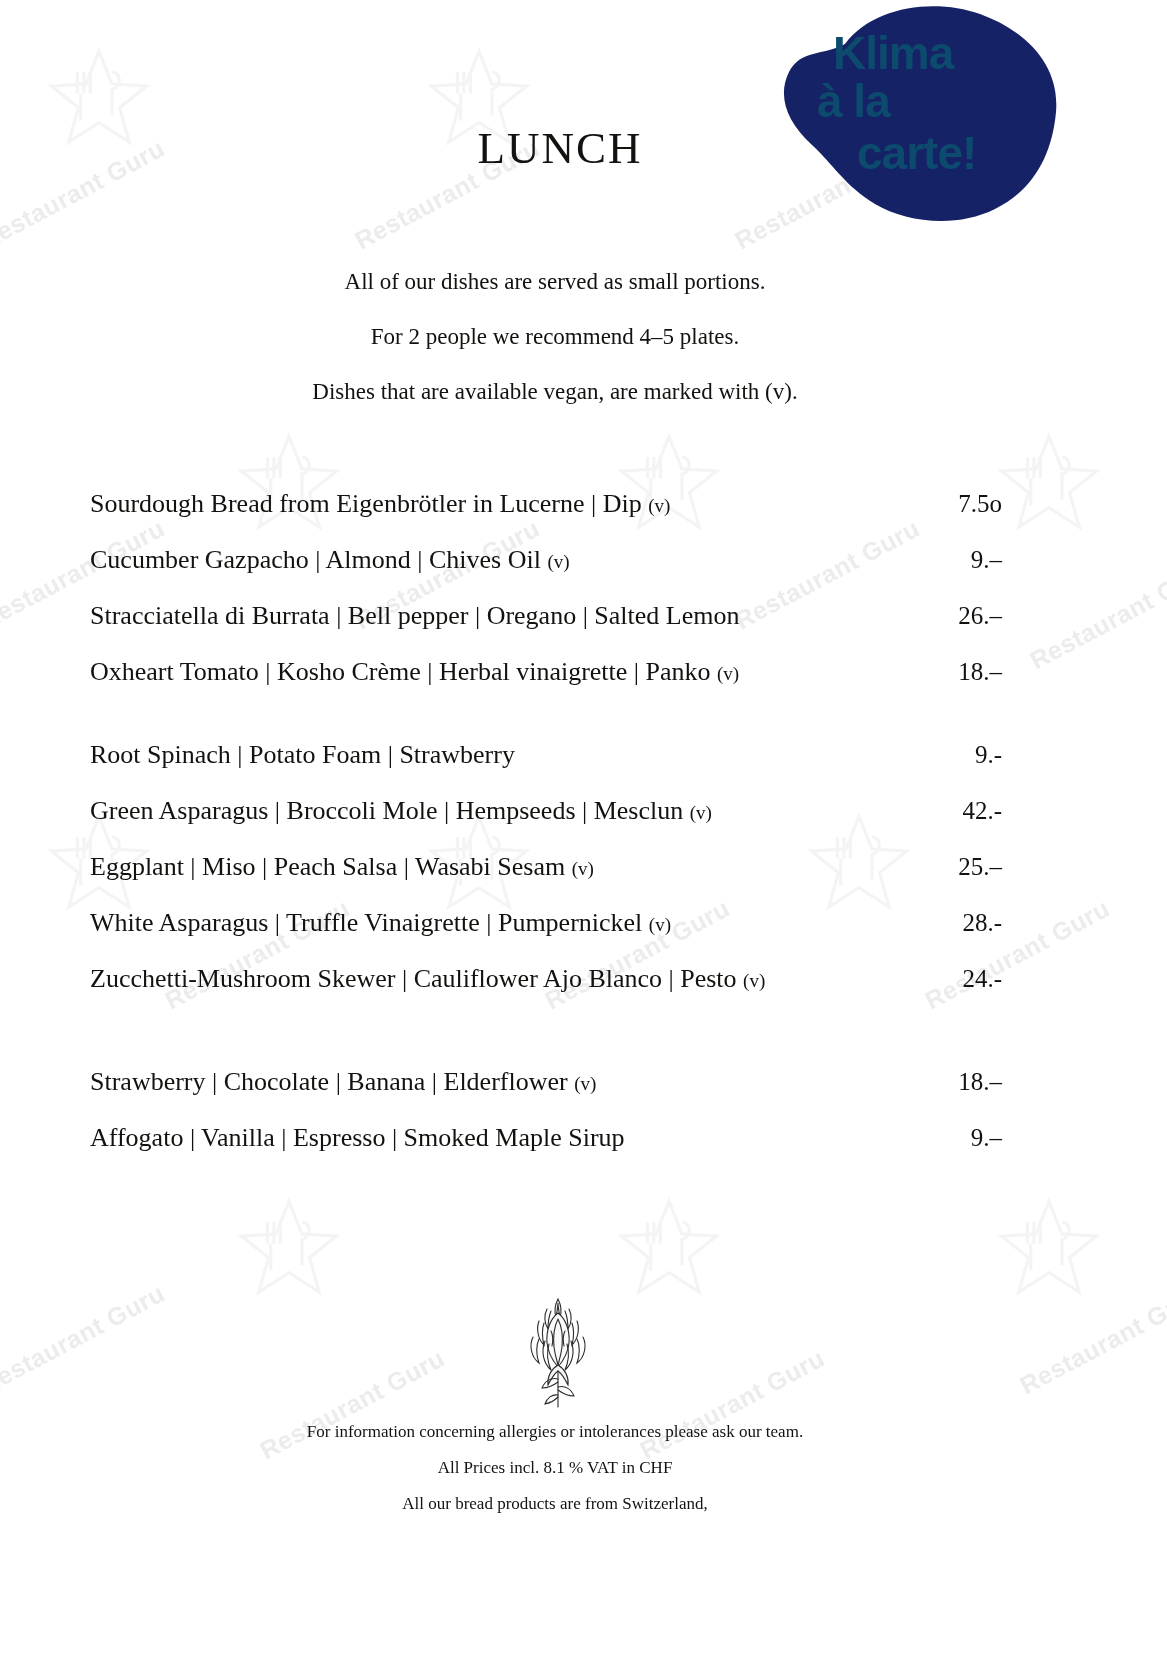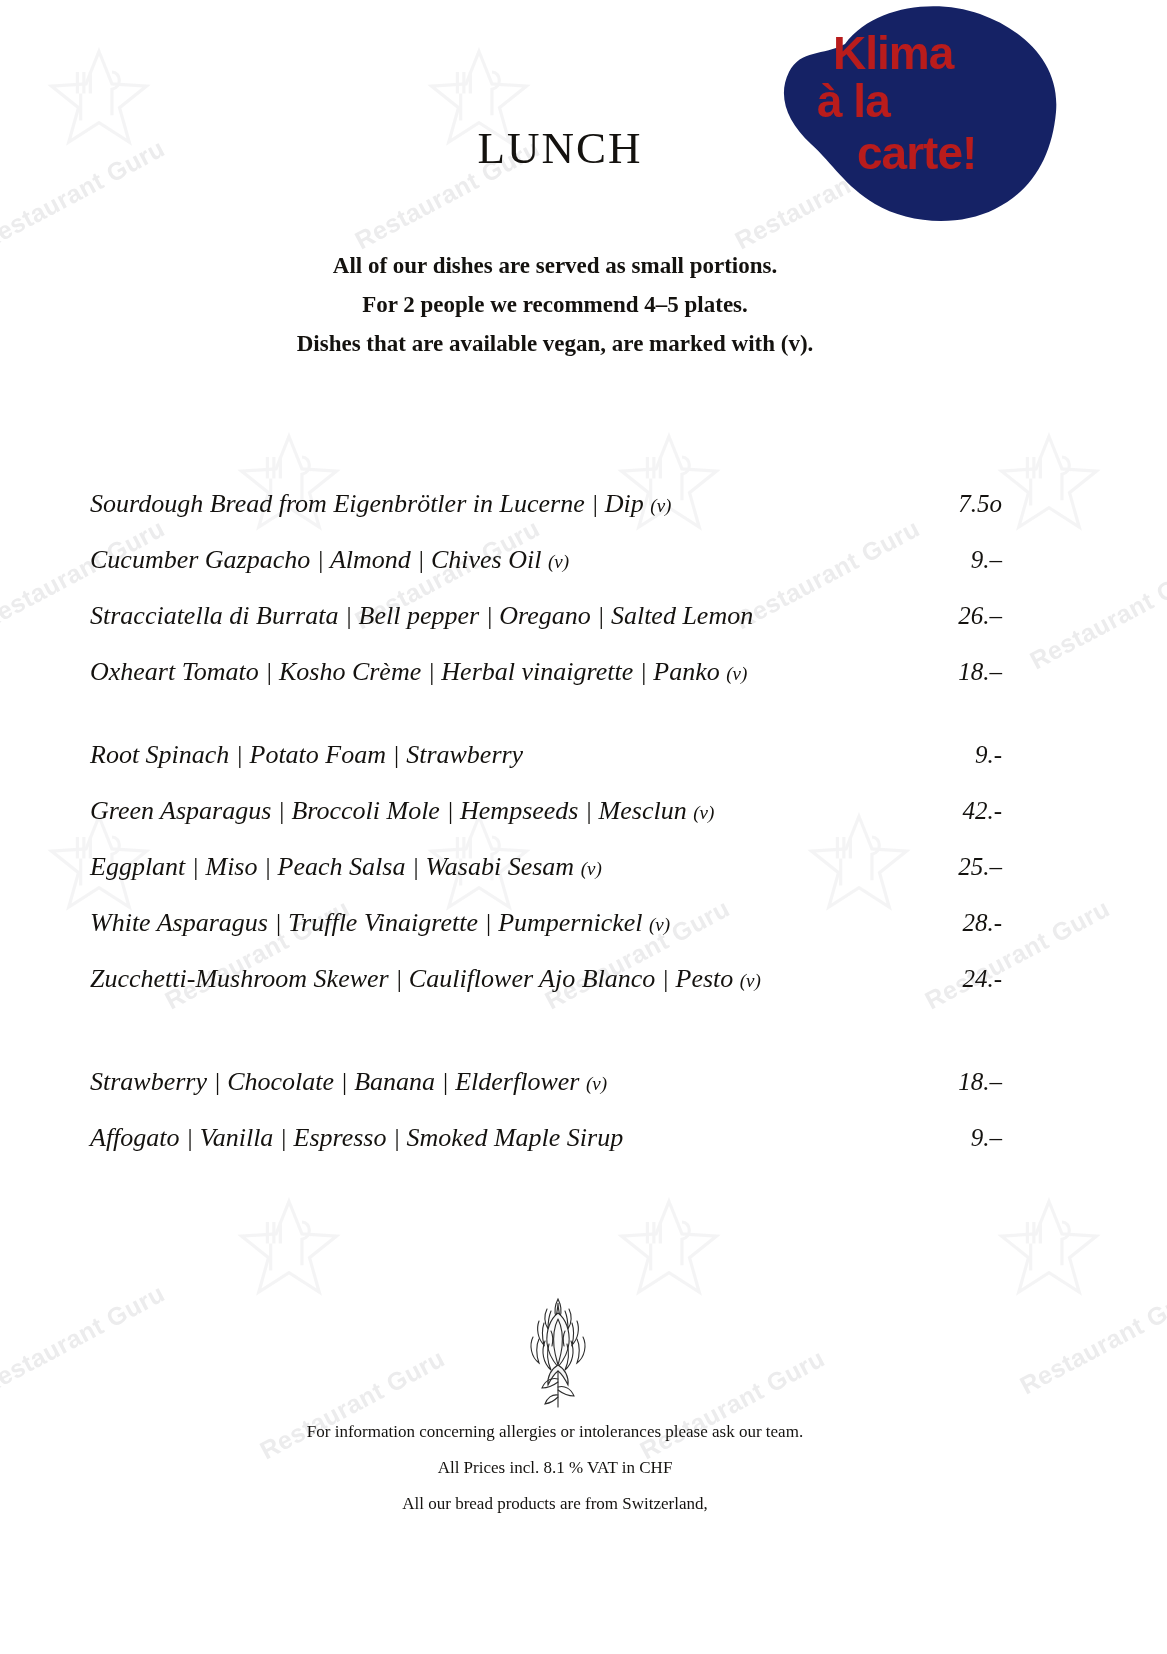--- a/index.html
+++ b/index.html
@@ -58,21 +58,21 @@
     height: 222px;
   }
   #logo-badge .blob {
     position: absolute;
     inset: 0;
   }
   #logo-badge .blob svg { width: 100%; height: 100%; display: block; }
   #logo-badge .logo-text {
     position: absolute;
     inset: 0;
-    color: #b91c1c;
+    color: #0c4a6e;
     font-family: "Liberation Sans", sans-serif;
     font-weight: 700;
     font-size: 46px;
     line-height: 1.02;
     letter-spacing: -1px;
     text-align: right;
   }
   #logo-badge .l1 { position: absolute; left: 58px; top: 26px; }
   #logo-badge .l2 { position: absolute; left: 42px; top: 74px; }
   #logo-badge .l3 { position: absolute; left: 82px; top: 126px; }
@@ -92,36 +92,35 @@
   
   #intro {
     position: absolute;
     top: 246px;
     left: 0;
     width: 1110px;
     text-align: center;
     font-size: 23px;
     line-height: 39px;
   }
-  #intro p { margin: 0; font-weight: bold; }
+  #intro p { margin: 16px; }
 
   
   #menu {
     position: absolute;
     top: 490px;
     left: 90px;
     width: 912px;
   }
   .group { margin: 0; }
   .group + .group { margin-top: 27px; }
   .row {
     display: flex;
     align-items: baseline;
     height: 56px;
-    font-style: italic;
   }
   .dish {
     flex: 1 1 auto;
     font-size: 26px;
     line-height: 1.1;
     white-space: nowrap;
   }
   .dish .veg {
     font-size: 19px;
   }

